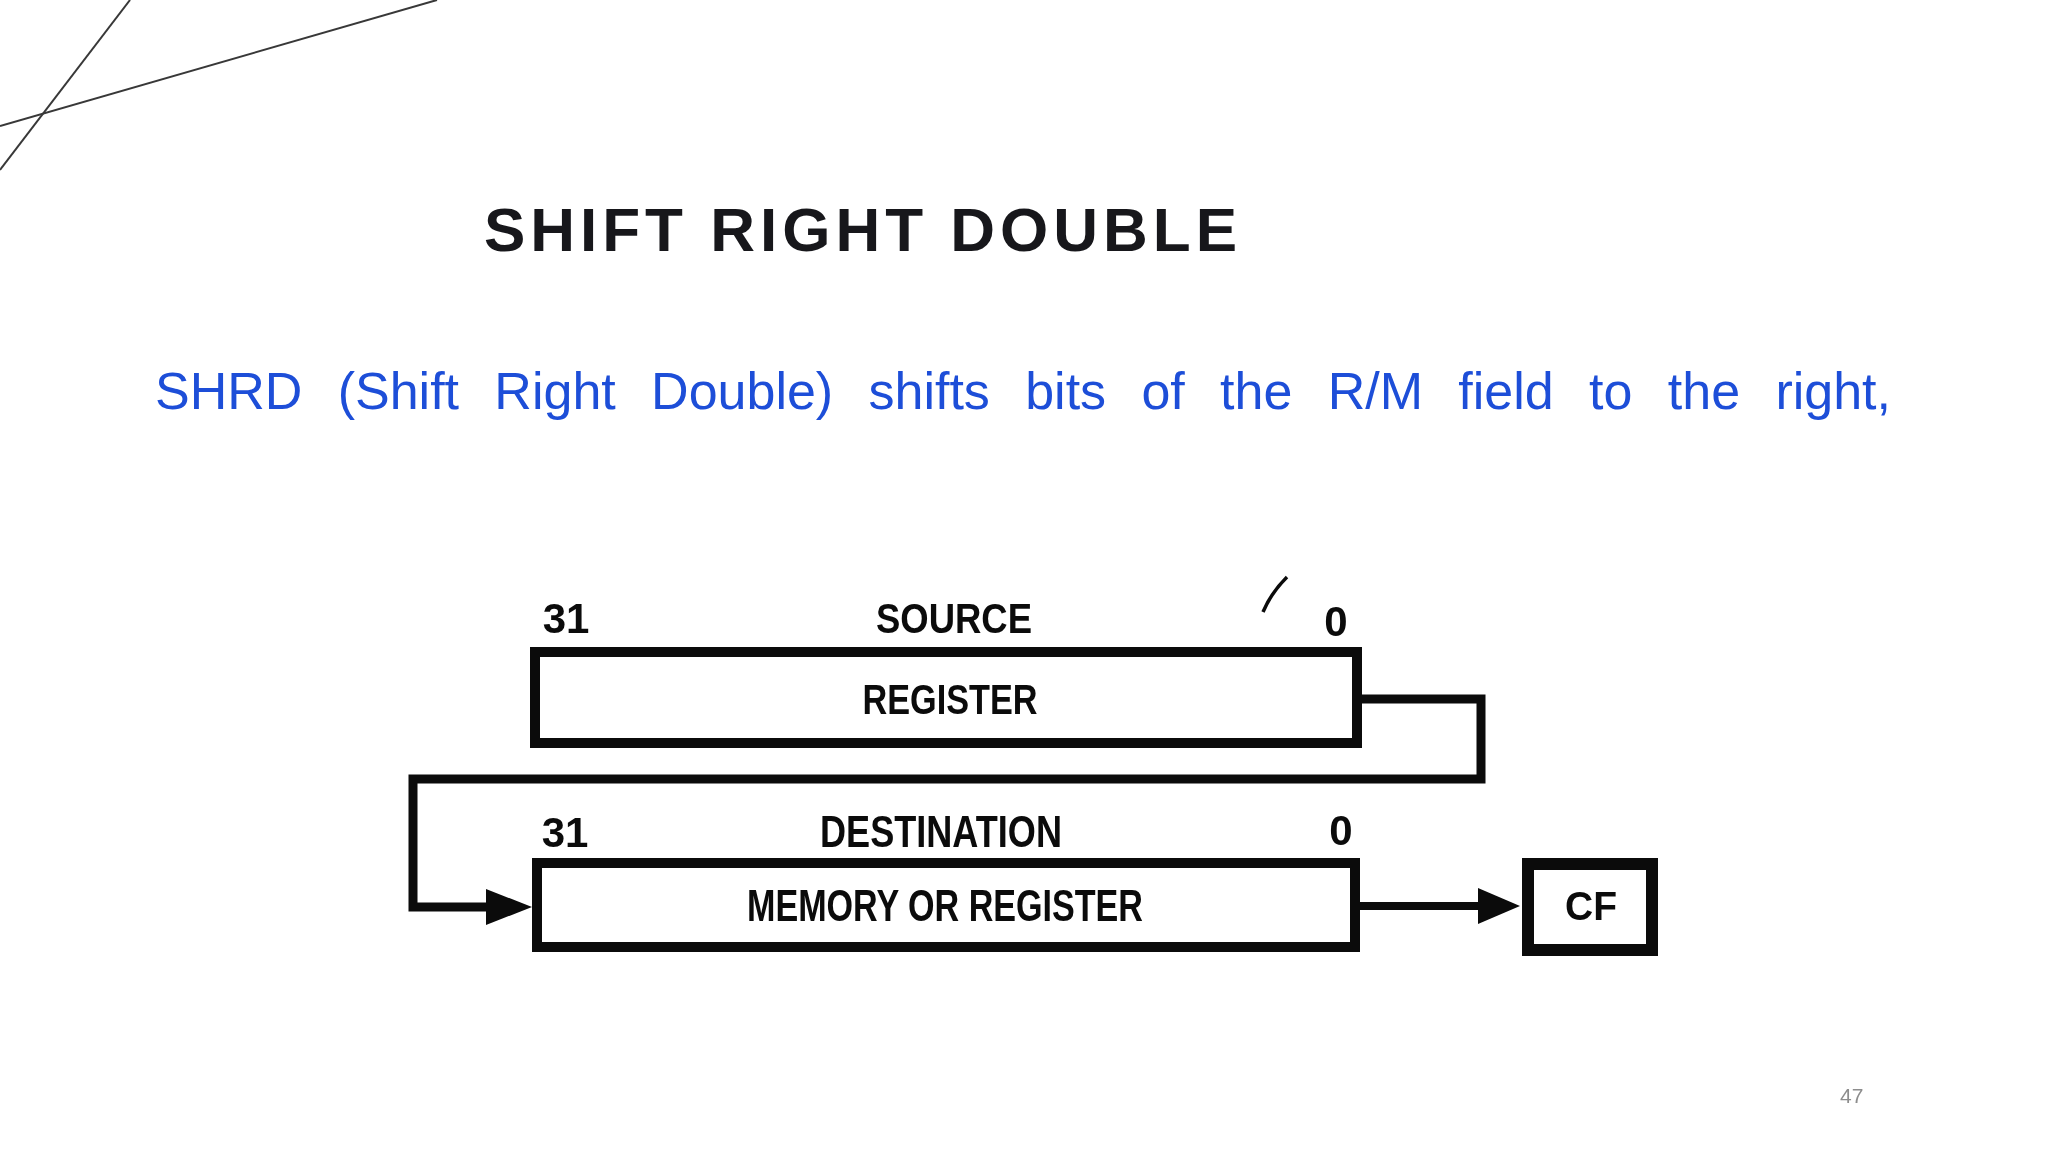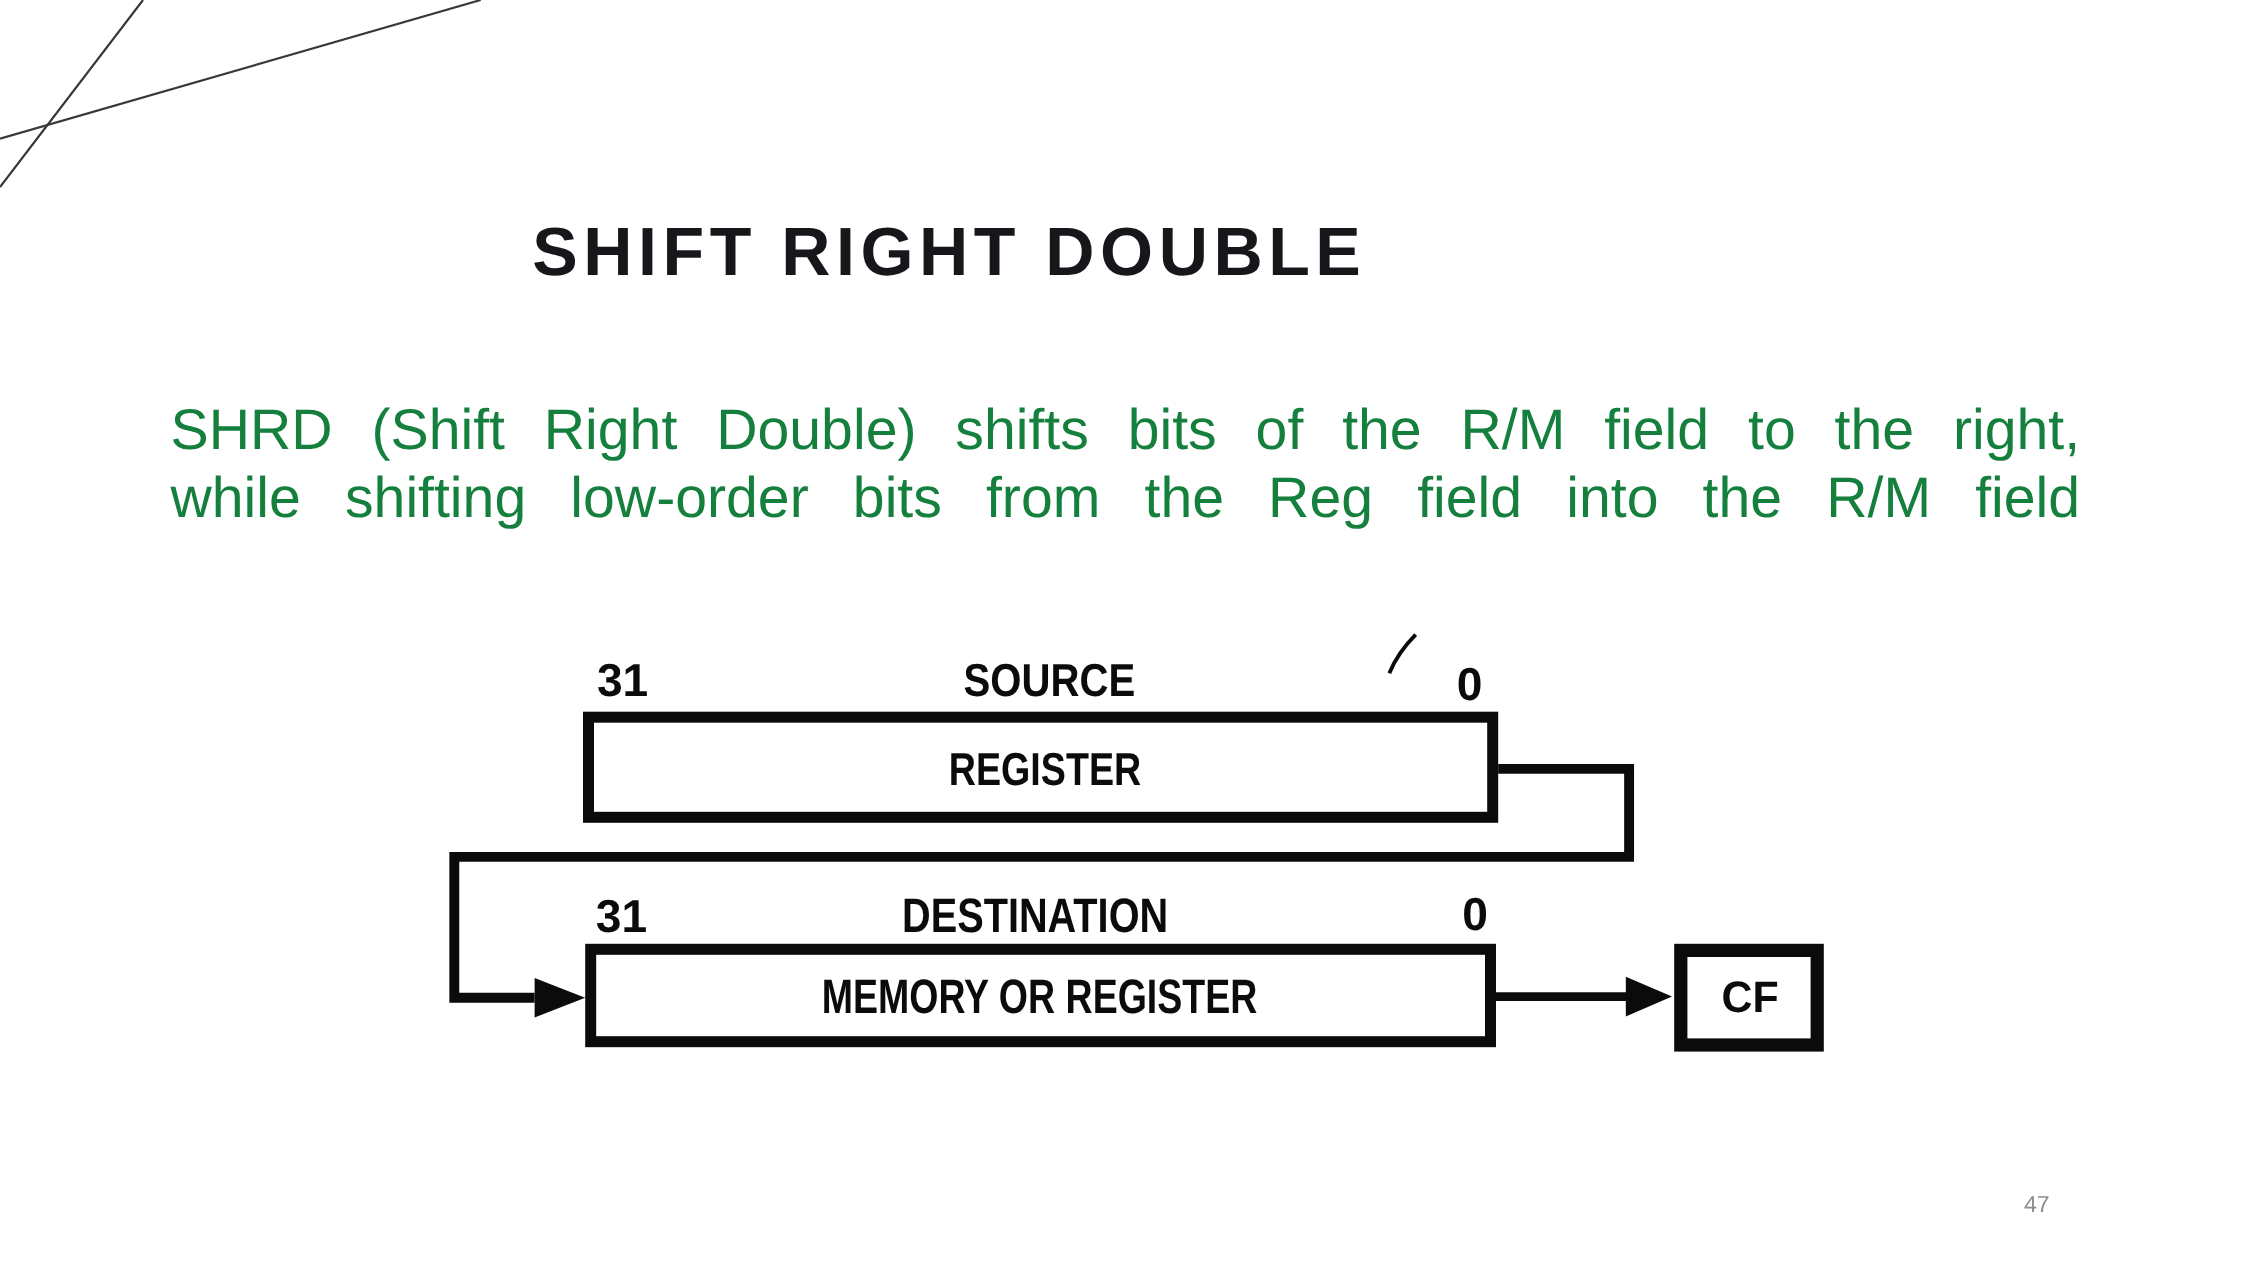--- a/index.html
+++ b/index.html
@@ -15,21 +15,21 @@
   .decor{stroke:#383838;stroke-width:2;fill:none;}
   .slide-title{
     position:absolute;left:0;top:199px;width:1726px;
     text-align:center;
     font-size:62px;line-height:62px;font-weight:700;
     letter-spacing:5px;color:#17171b;
     white-space:nowrap;
   }
   .body-paragraph{
     position:absolute;left:155px;top:360px;width:1736px;
-    font-size:52px;line-height:62px;font-weight:400;color:#15803d;
+    font-size:52px;line-height:62px;font-weight:400;color:#1d4ed8;
   }
   .body-line{
     text-align:justify;
     text-align-last:justify;
     text-justify:inter-word;
   }
   .body-line.last{text-align:left;text-align-last:left;}
   .ink-box{fill:#ffffff;stroke:#0b0b0b;}
   .ink-line{fill:none;stroke:#0b0b0b;}
   .ink-fill{fill:#0b0b0b;stroke:none;}
@@ -75,18 +75,17 @@
     <text class="dlabel" x="1341" y="845" font-size="42" text-anchor="middle">0</text>
     <text class="dlabel" x="945" y="921" font-size="44" text-anchor="middle" textLength="396" lengthAdjust="spacingAndGlyphs">MEMORY OR REGISTER</text>
 
     <text class="dlabel" x="1591" y="920" font-size="40" text-anchor="middle" textLength="52" lengthAdjust="spacingAndGlyphs">CF</text>
   </svg>
 
   <div class="slide-title">SHIFT RIGHT DOUBLE</div>
 
   <div class="body-paragraph">
     <div class="body-line">SHRD (Shift Right Double) shifts bits of the R/M field to the right,</div>
-    <div class="body-line">while shifting low-order bits from the Reg field into the R/M field</div>
   </div>
 
   <div class="page-number">47</div>
 
 </div>
 
 </body></html>

